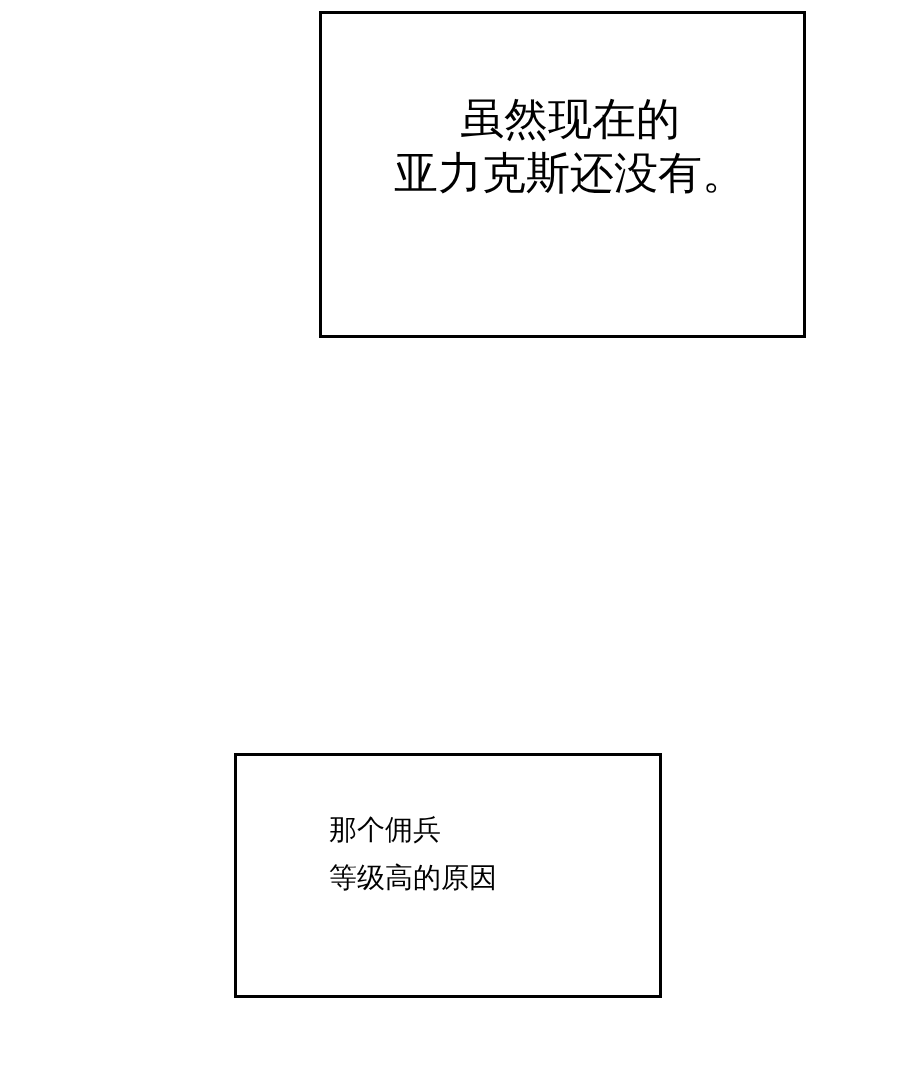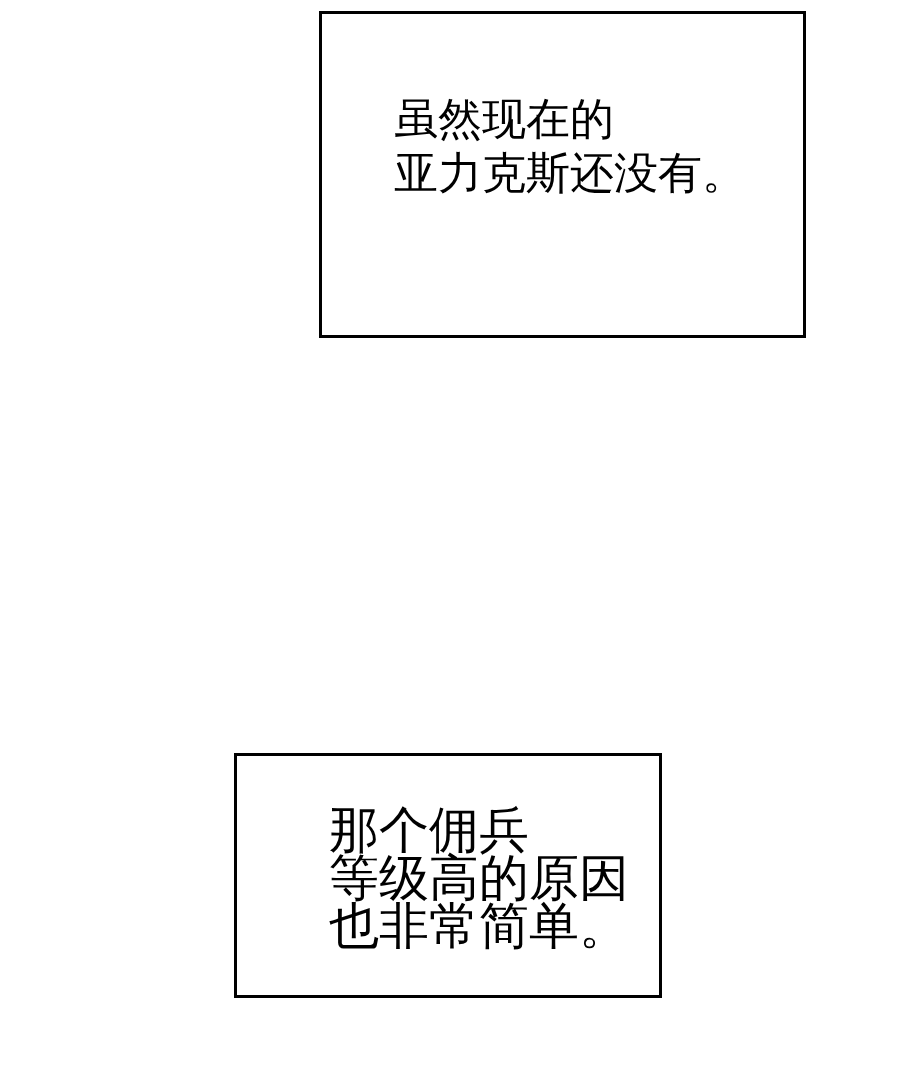--- a/index.html
+++ b/index.html
@@ -9,40 +9,39 @@
       position: relative;
       overflow: hidden;
       font-family: "DejaVu Sans", sans-serif;
     }
     .caption-box {
       position: absolute;
       box-sizing: border-box;
       border: 3px solid #000000;
       background: #ffffff;
     }
-    #box1 { left: 319px; top: 11px; width: 487px; height: 327px; }
+    #box1 { left: 319px; top: 11px; width: 487px; height: 327px; text-align: center; }
     #box2 { left: 234px; top: 753px; width: 428px; height: 245px; }
     .caption-text {
       position: absolute;
       color: #000000;
       white-space: nowrap;
     }
     #box1 .caption-text { left: 72px; top: 78px; font-size: 44px; line-height: 54px; }
-    #box2 .caption-text { left: 92px; top: 50px; font-size: 50px; line-height: 48px; }
+    #box2 .caption-text { left: 92px; top: 50px; font-size: 28px; line-height: 48px; }
     .line { display: block; }
   </style>
 </head>
 <body>
 
 <div id="box1" class="caption-box">
   <div class="caption-text">
     <span class="line">虽然现在的</span>
     <span class="line">亚力克斯还没有。</span>
   </div>
 </div>
 
 <div id="box2" class="caption-box">
   <div class="caption-text">
     <span class="line">那个佣兵</span>
     <span class="line">等级高的原因</span>
-    <span class="line">也非常简单。</span>
   </div>
 </div>
 
 </body></html>

